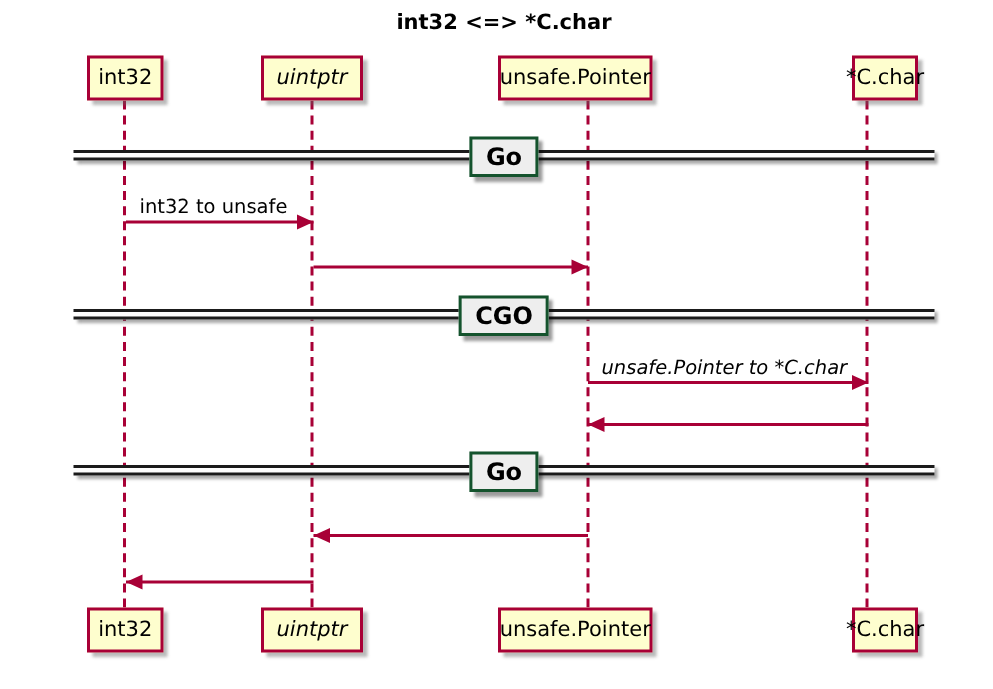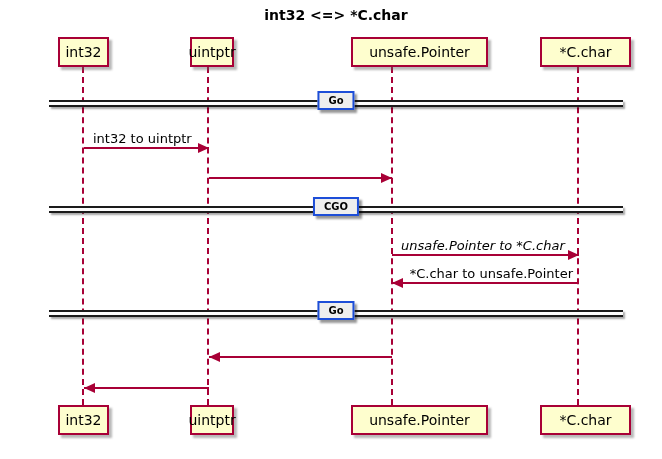--- a/index.html
+++ b/index.html
@@ -23,41 +23,41 @@
   }
   .pbox {
     position: absolute; box-sizing: border-box; height: 30px;
     background: var(--participant-fill);
     border: 2px solid var(--accent);
     box-shadow: 3px 3px 2px rgba(100,100,100,0.45);
     display: flex; align-items: center; justify-content: center;
     font-size: 14px; color: var(--text); z-index: 5; white-space: nowrap;
   }
   .p1 { left: 42px;  width: 51px; }
-  .p2 { left: 174px; width: 44px; }
-  .p3 { left: 335px; width: 137px; }
-  .p4 { left: 524px; width: 91px; }
+  .p2 { left: 158px; width: 68px; font-style: italic; }
+  .p3 { left: 316px; width: 103px; }
+  .p4 { left: 552px; width: 44px; }
   .row-top    { top: 37px; }
   .row-bottom { top: 405px; }
   .lifeline {
     position: absolute; top: 67px; height: 338px; width: 0;
     border-left: 2px dashed var(--accent); z-index: 1;
   }
   .l1 { left: 66px; } .l2 { left: 191px; } .l3 { left: 375px; } .l4 { left: 561px; }
   .divline {
     position: absolute; left: 33px; width: 574px; height: 3px;
     box-sizing: content-box; background: #fdfdfd;
     border-top: 2px solid #1b1b1b; border-bottom: 2px solid #1b1b1b;
     box-shadow: 2px 2px 2px rgba(0,0,0,0.35); z-index: 2;
   }
   .d1 { top: 100px; } .d2 { top: 206px; } .d3 { top: 310px; }
   .divbox {
     position: absolute; background: var(--divider-fill);
-    border: 2px solid #1d4ed8; box-shadow: 3px 3px 2px rgba(0,0,0,0.4);
-    font-size: 10px; font-weight: bold; color: var(--text);
+    border: 2px solid #14532d; box-shadow: 3px 3px 2px rgba(0,0,0,0.4);
+    font-size: 16px; font-weight: bold; color: var(--text);
     padding: 2px 9px; z-index: 3; white-space: nowrap; transform: translateX(-50%);
   }
   .db1 { left: 320px; top: 91px; }
   .db2 { left: 320px; top: 197px; }
   .db3 { left: 320px; top: 301px; }
   .msg-label {
     position: absolute; font-size: 13px; color: var(--text);
     z-index: 4; white-space: nowrap;
   }
   .msg-line {
@@ -105,32 +105,31 @@
   <div class="lifeline l3"></div>
   <div class="lifeline l4"></div>
 
   <div class="divline d1"></div>
   <div class="divbox db1">Go</div>
   <div class="divline d2"></div>
   <div class="divbox db2">CGO</div>
   <div class="divline d3"></div>
   <div class="divbox db3">Go</div>
 
-  <div class="msg-label m1-label">int32 to uintptr</div>
+  <div class="msg-label m1-label">int32 to unsafe</div>
   <div class="msg-line m1-line"></div>
   <div class="arr arr-right m1-arr"></div>
 
   <div class="msg-line m2-line"></div>
   <div class="arr arr-right m2-arr"></div>
 
   <div class="msg-label m3-label">unsafe.Pointer to *C.char</div>
   <div class="msg-line m3-line"></div>
   <div class="arr arr-right m3-arr"></div>
 
-  <div class="msg-label m4-label">*C.char to unsafe.Pointer</div>
   <div class="msg-line m4-line"></div>
   <div class="arr arr-left m4-arr"></div>
 
   <div class="msg-line m5-line"></div>
   <div class="arr arr-left m5-arr"></div>
 
   <div class="msg-line m6-line"></div>
   <div class="arr arr-left m6-arr"></div>
 
   <div class="pbox p1 row-top">int32</div>

